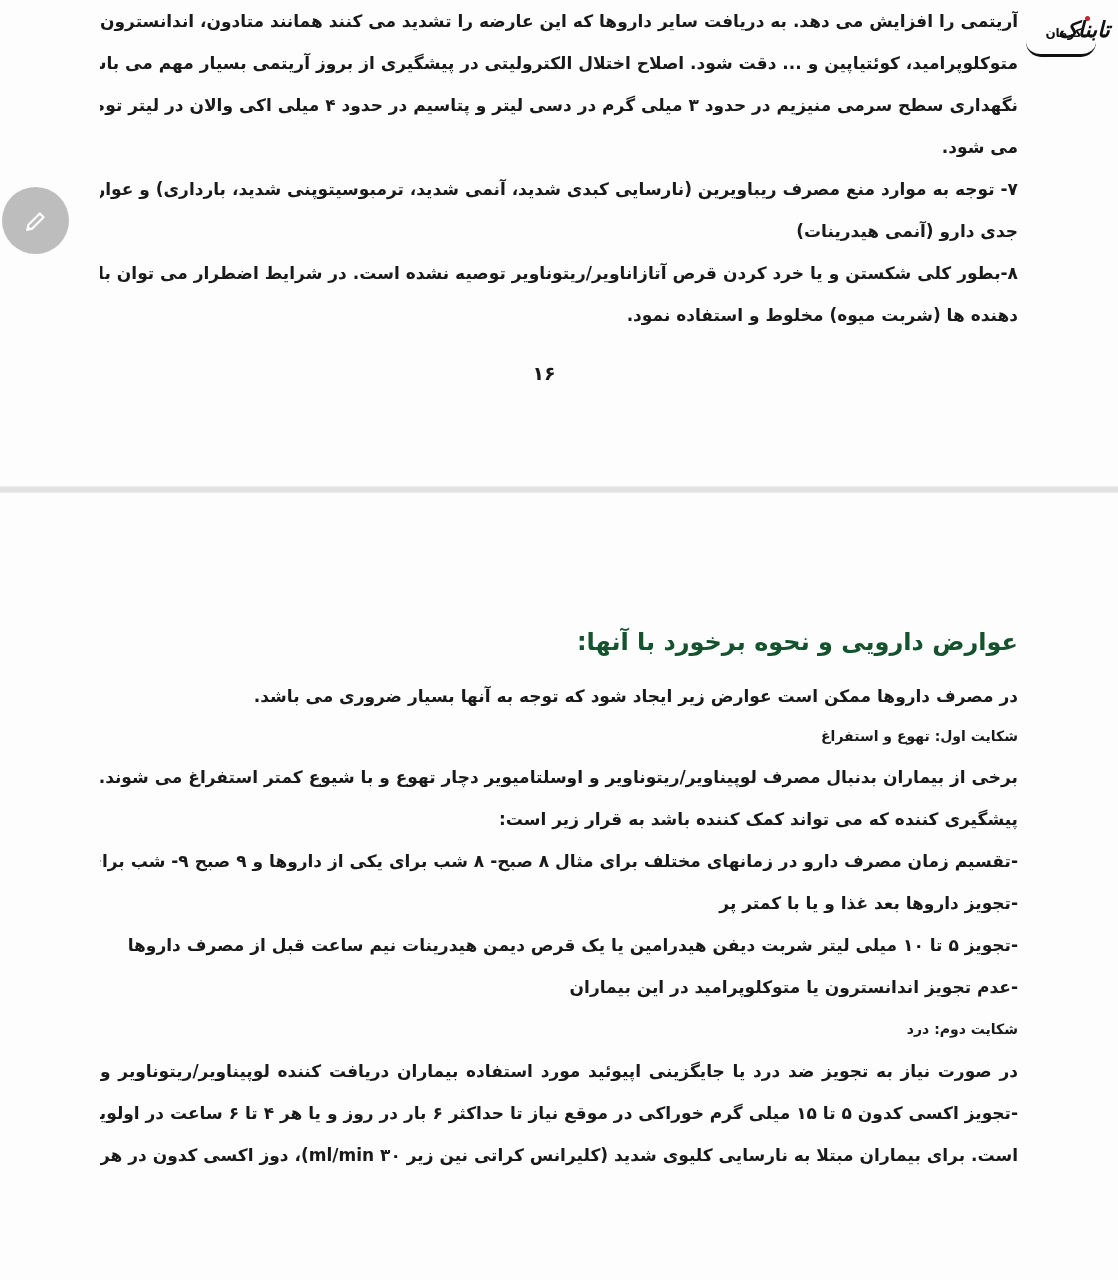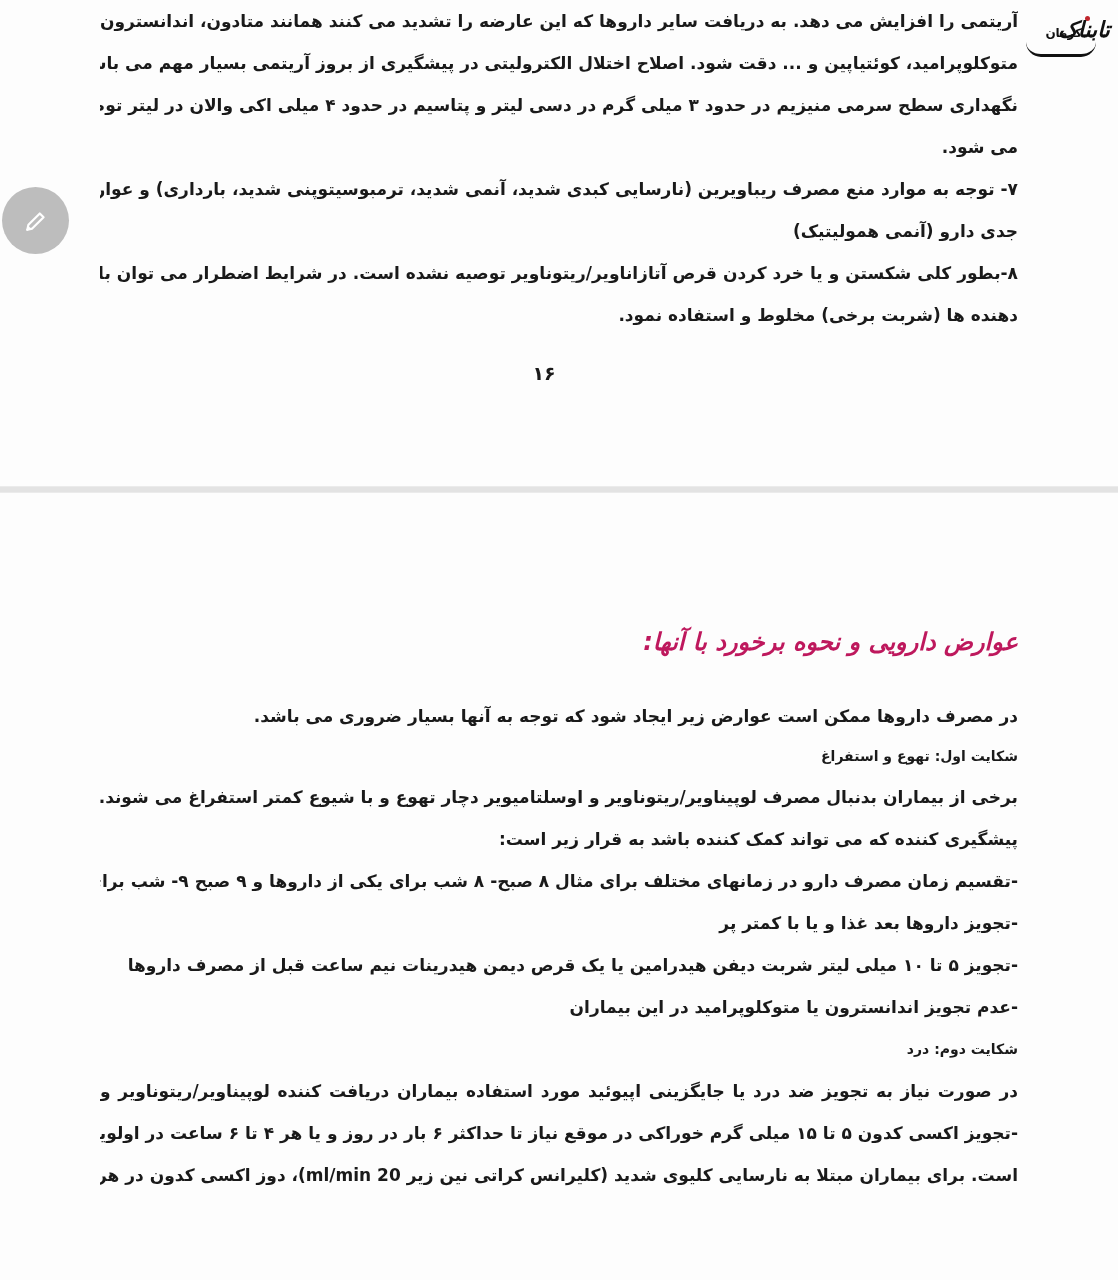--- a/index.html
+++ b/index.html
@@ -71,23 +71,22 @@
     font-weight: bold;
     direction: rtl;
   }
   .heading {
     position: absolute;
     top: 628px;
     right: 100px;
     direction: rtl;
     font-size: 24px;
     font-weight: bold;
-    color: #be185d;
+    color: #14532d;
     white-space: nowrap;
-    font-style: italic;
   }
   .subheading {
     font-weight: bold;
     font-size: 14px;
   }
   .logo {
     position: absolute;
     top: 12px;
     right: 6px;
     width: 92px;
@@ -157,53 +156,53 @@
     <span class="logo-sub">کرمان</span>
     <span class="logo-swoosh"></span>
   </div>
 
   <div class="text-block" style="top: 0px;">
     <span class="line justify">آریتمی را افزایش می دهد. به دریافت سایر داروها که این عارضه را تشدید می کنند همانند متادون، اندانسترون،</span>
     <span class="line justify">متوکلوپرامید، کوئتیاپین و ... دقت شود. اصلاح اختلال الکترولیتی در پیشگیری از بروز آریتمی بسیار مهم می باشد.</span>
     <span class="line justify">نگهداری سطح سرمی منیزیم در حدود ۳ میلی گرم در دسی لیتر و پتاسیم در حدود ۴ میلی اکی والان در لیتر توصیه</span>
     <span class="line">می شود.</span>
     <span class="line justify">۷- توجه به موارد منع مصرف ریباویرین (نارسایی کبدی شدید، آنمی شدید، ترمبوسیتوپنی شدید، بارداری) و عوارض</span>
-    <span class="line">جدی دارو (آنمی همولیتیک)</span>
+    <span class="line">جدی دارو (آنمی هیدرینات)</span>
     <span class="line justify">۸-بطور کلی شکستن و یا خرد کردن قرص آتازاناویر/ریتوناویر توصیه نشده است. در شرایط اضطرار می توان با طعم</span>
-    <span class="line">دهنده ها (شربت برخی) مخلوط و استفاده نمود.</span>
+    <span class="line">دهنده ها (شربت میوه) مخلوط و استفاده نمود.</span>
   </div>
 
   <div class="page-number">۱۶</div>
 </div>
 
 <div class="page-separator"></div>
 
 <div class="page page-bottom"></div>
 
 <div class="heading">عوارض دارویی و نحوه برخورد با آنها:</div>
 
-<div class="text-block" style="top: 696px;">
+<div class="text-block" style="top: 676px;">
   <span class="line" style="height:40px;line-height:40px;">در مصرف داروها ممکن است عوارض زیر ایجاد شود که توجه به آنها بسیار ضروری می باشد.</span>
   <span class="line subheading" style="height:40px;line-height:40px;">
     <span>شکایت اول:</span>
     <span>تهوع و استفراغ</span>
   </span>
   <span class="line justify">برخی از بیماران بدنبال مصرف لوپیناویر/ریتوناویر و اوسلتامیویر دچار تهوع و با شیوع کمتر استفراغ می شوند. اقدامات</span>
   <span class="line">پیشگیری کننده که می تواند کمک کننده باشد به قرار زیر است:</span>
   <span class="line justify">-تقسیم زمان مصرف دارو در زمانهای مختلف برای مثال ۸ صبح- ۸ شب برای یکی از داروها و ۹ صبح ۹- شب برای</span>
   <span class="line">-تجویز داروها بعد غذا و یا با کمتر پر</span>
   <span class="line">-تجویز ۵ تا ۱۰ میلی لیتر شربت دیفن هیدرامین یا یک قرص دیمن هیدرینات نیم ساعت قبل از مصرف داروها</span>
   <span class="line">-عدم تجویز اندانسترون یا متوکلوپرامید در این بیماران</span>
   <span class="line subheading">
     <span>شکایت دوم:</span>
     <span>درد</span>
   </span>
   <span class="line justify">در صورت نیاز به تجویز ضد درد یا جایگزینی اپیوئید مورد استفاده بیماران دریافت کننده لوپیناویر/ریتوناویر و</span>
   <span class="line justify">-تجویز اکسی کدون ۵ تا ۱۵ میلی گرم خوراکی در موقع نیاز تا حداکثر ۶ بار در روز و یا  هر ۴ تا  ۶ ساعت در اولویت</span>
-  <span class="line justify">است. برای بیماران مبتلا به نارسایی کلیوی شدید (کلیرانس کراتی نین زیر ml/min 20)، دوز اکسی کدون در هر</span>
+  <span class="line justify">است. برای بیماران مبتلا به نارسایی کلیوی شدید (کلیرانس کراتی نین زیر ml/min ۳۰)، دوز اکسی کدون در هر</span>
 </div>
 
 <div class="edit-fab">
   <svg width="26" height="26" viewBox="0 0 24 24">
     <path d="M4 20 L5 15.5 L15.5 5 L19 8.5 L8.5 19 Z" fill="none" stroke="#ffffff" stroke-width="2" stroke-linejoin="round"></path>
     <path d="M4 20 L5.6 18.4" stroke="#ffffff" stroke-width="2" stroke-linecap="round"></path>
   </svg>
 </div>
 
 </body></html>

